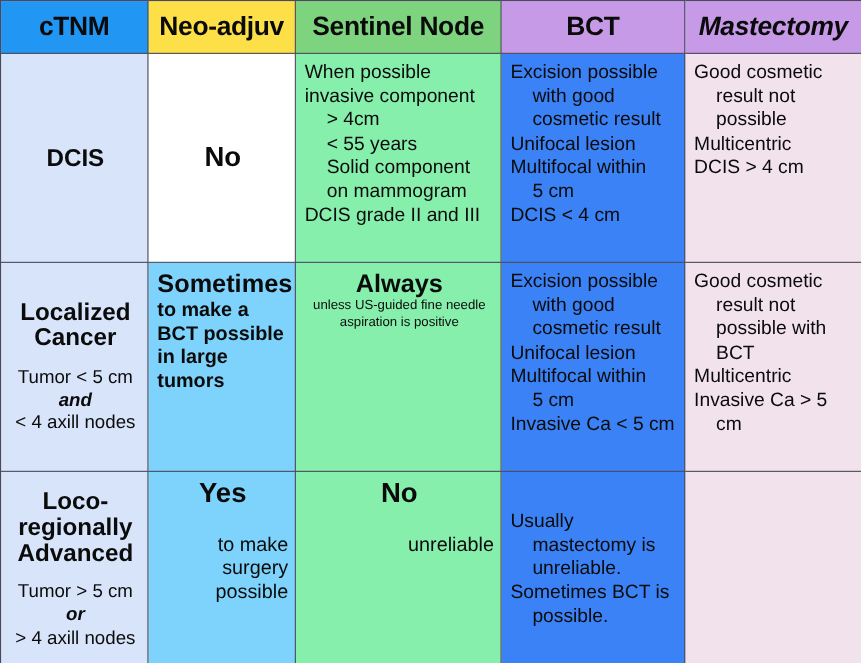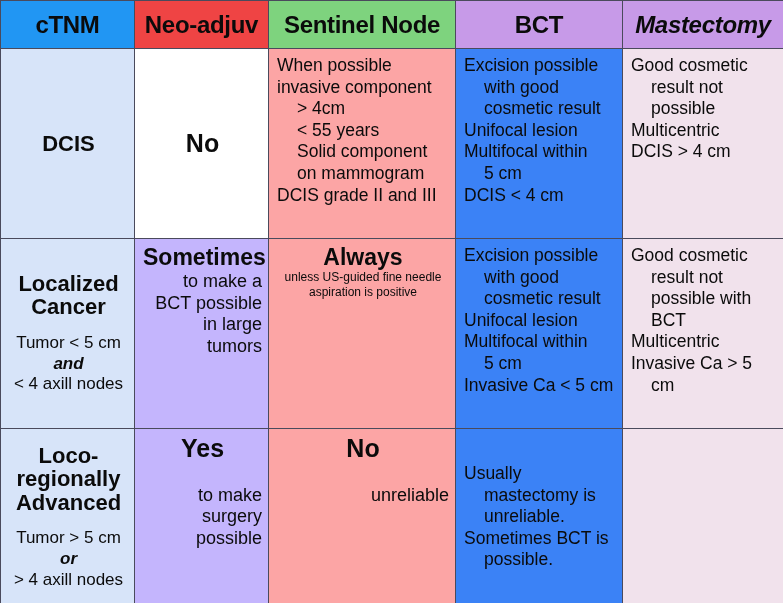--- a/index.html
+++ b/index.html
@@ -6,46 +6,46 @@
   body{font-family:"Liberation Sans","DejaVu Sans",sans-serif;-webkit-font-smoothing:antialiased;}
   #table-root{width:783px;height:603px;box-sizing:border-box;position:relative;overflow:hidden;background:#fff;}
   table.decision-table{border-collapse:collapse;width:783px;height:603px;table-layout:fixed;}
   table.decision-table td,table.decision-table th{border:1px solid #4a4a5c;padding:0;margin:15px;vertical-align:top;box-sizing:border-box;}
   
   col.c1{width:134px;} col.c2{width:134px;} col.c3{width:187px;} col.c4{width:167px;} col.c5{width:161px;}
   
   tr.header-row{height:48px;}
   tr.header-row th{vertical-align:middle;text-align:center;font-weight:bold;font-size:24px;color:#0b0b0b;letter-spacing:-0.3px;line-height:1.05;}
   th.h-ctnm{background:#2196f3;}
-  th.h-neo{background:#ef4444;}
+  th.h-neo{background:#fde047;}
   th.h-sent{background:#7ed37e;}
   th.h-bct{background:#c79ae8;}
   th.h-mast{background:#c79ae8;font-style:italic;}
   
   tr.body-row-1{height:190px;}
   tr.body-row-2{height:190px;}
   tr.body-row-3{height:177px;}
   td.col-ctnm{background:#d7e4f9;}
   td.col-neo-plain{background:#ffffff;}
-  td.col-neo{background:#c4b5fd;}
-  td.col-sent{background:#fca5a5;}
+  td.col-neo{background:#7dd3fc;}
+  td.col-sent{background:#86efac;}
   td.col-bct{background:#3b82f6;}
   td.col-mast{background:#f1e2ec;}
   
   .cell{padding:6px 6px 6px 8px;height:100%;box-sizing:border-box;color:#0b0b0b;}
   .cell.mid{display:flex;flex-direction:column;justify-content:center;text-align:center;}
   .cell.top-left{text-align:left;}
   .cell.top-center{text-align:center;}
   
   .stage-title{font-weight:bold;font-size:22px;line-height:1.07;text-align:center;}
   .stage-sub{font-size:17px;line-height:1.22;text-align:center;margin-top:14px;}
   .stage-sub .conj{font-weight:bold;font-style:italic;display:block;}
   .big-word{font-weight:bold;font-size:23px;line-height:1.1;}
   .big-word-lg{font-weight:bold;font-size:25px;line-height:1.1;}
-  .sub-left{font-size:18px;line-height:1.2;text-align:right;margin-top:1px;}
+  .sub-left{font-size:18px;line-height:1.2;text-align:left;margin-top:1px;font-weight:bold;}
   .sub-center{font-size:12px;line-height:1.22;text-align:center;}
   .sub-center-gap{font-size:18px;line-height:1.22;text-align:right;margin-top:22px;}
   .list{font-size:17.5px;line-height:1.235;text-align:left;}
   .list .ln{display:block;white-space:pre-wrap;}
   .list .ind{display:block;white-space:pre-wrap;padding-left:20px;}
   .empty-cell{height:100%;}
 </style>
 </head>
 <body>
 

